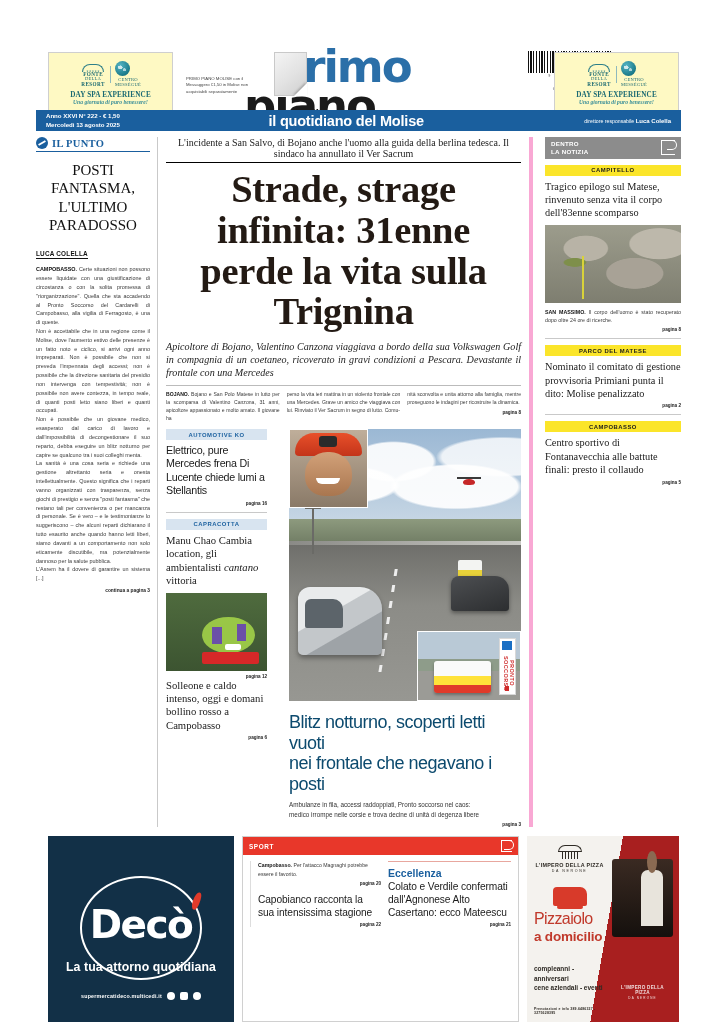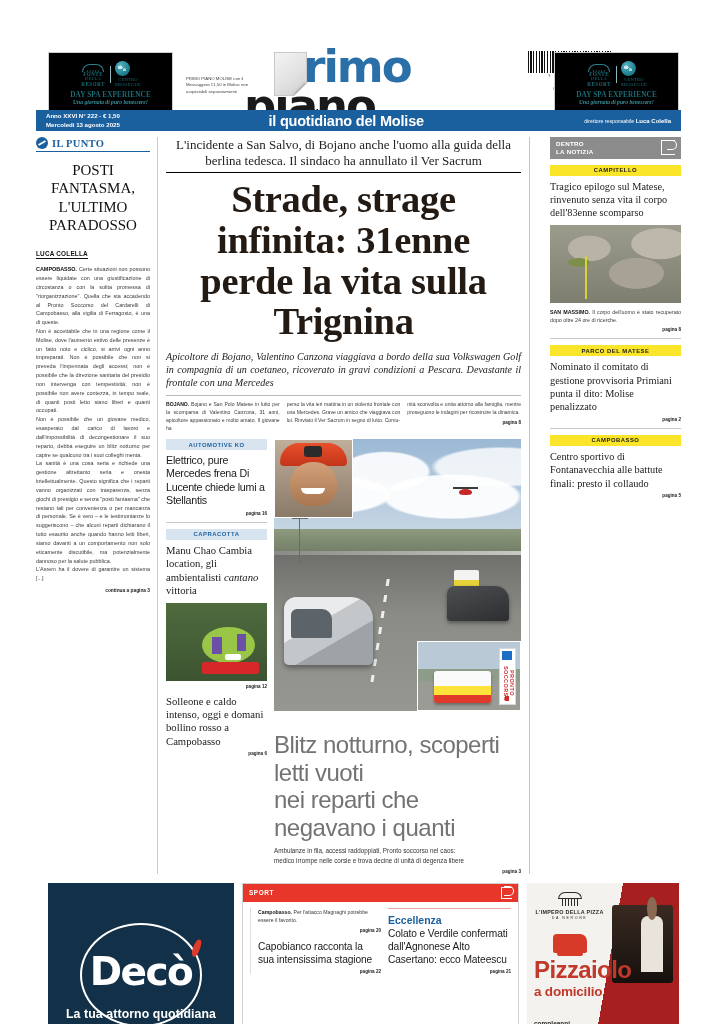--- a/index.html
+++ b/index.html
@@ -19,23 +19,23 @@
     position: absolute;
     left: 36px; top: 28px;
     width: 645px; height: 962px;
     background: #fff;
   }
 
   
   .masthead { position: relative; height: 82px; }
   .spa-ad {
     position: absolute; top: 24px; width: 125px; height: 62px;
-    border: 1px solid #cfcfcf; background: #000000;
+    border: 1px solid #cfcfcf; background: #fef9c3;
     display: flex; flex-direction: column; align-items: center;
-    justify-content: center; padding: 3px 2px; text-decoration: underline;
+    justify-content: center; padding: 3px 2px;
   }
   .spa-ad.left { left: 12px; }
   .spa-ad.right { right: 2px; }
   .spa-logos { display: flex; align-items: center; justify-content: center; gap: 4px; margin-bottom: 2px; }
   .spa-brand { text-align: center; color: #1b6a73; line-height: 1.0; }
   .spa-brand .nm { font-family: "Liberation Serif", serif; font-size: 5.2px; letter-spacing: .4px; font-weight: bold; }
   .spa-brand .nm2 { font-family: "Liberation Serif", serif; font-size: 4.6px; letter-spacing: .2px; }
   .spa-div { width: 1px; height: 17px; background: #8fb9bd; }
   .arch { width: 26px; height: 11px; position: relative; }
   .arch:before {
@@ -118,21 +118,21 @@
   }
   .bluebar .director {
     padding-right: 10px; color: #fff; font-size: 5.2px; white-space: nowrap;
   }
   .bluebar .director b { font-size: 6px; }
 
   
   .body { display: flex; padding-top: 6px; }
   .col-left { width: 122px; padding-right: 7px; border-right: 1px solid #c9c9c9; }
   .col-mid  { flex: 1; padding: 0 8px; }
-  .col-right{ width: 152px; padding-left: 20px; border-left: 1px solid #f9a8d4; }
+  .col-right{ width: 152px; padding-left: 12px; border-left: 4px solid #f9a8d4; }
 
   
   .punto-head { display: flex; align-items: center; gap: 4px; border-bottom: 1.6px solid #1a5f9e; padding-bottom: 2px; }
   .punto-mark {
     width: 12px; height: 12px; border-radius: 50%; background: #1a5f9e; position: relative; flex: none;
   }
   .punto-mark:after {
     content: ""; position: absolute; left: 2px; top: 5px; width: 8px; height: 2px; background: #fff;
     transform: rotate(-30deg);
   }
@@ -145,40 +145,40 @@
     font-size: 6.4px; font-weight: bold; color: #111; letter-spacing: .2px;
     border-bottom: 1px solid #111; display: inline-block; padding-bottom: 1px; margin-bottom: 6px;
   }
   .punto-body { font-size: 5.45px; line-height: 1.62; text-align: justify; color: #3a3a3a; }
   .punto-body b { color: #111; }
   .punto-body p { margin-bottom: 0; }
   .cont { text-align: right; font-size: 4.8px; font-weight: bold; color: #222; margin-top: 5px; }
 
   
   .kicker {
-    font-family: "Liberation Serif", serif; font-size: 13px; color: #222;
+    font-family: "Liberation Serif", serif; font-size: 10px; color: #222;
     text-align: center; border-bottom: 1px solid #000; padding-bottom: 3px;
   }
   .main-head {
     font-family: "Liberation Serif", serif; font-weight: bold;
     font-size: 38.5px; line-height: 1.06; color: #231a14;
     text-align: center; margin: 6px 0 8px; letter-spacing: -.3px;
   }
   .main-sub {
     font-family: "Liberation Serif", serif; font-style: italic;
     font-size: 10.1px; line-height: 1.3; color: #222; text-align: justify;
     padding-bottom: 5px;
   }
   .main-cols { display: flex; gap: 7px; border-top: 1px solid #bbb; padding-top: 4px; }
   .main-cols .c { flex: 1; font-size: 5.1px; line-height: 1.6; color: #3a3a3a; text-align: justify; }
   .main-cols .c b { color: #111; }
   .pg { text-align: right; font-size: 4.6px; font-weight: bold; color: #222; margin-top: 3px; }
 
   
-  .mid-row { display: flex; gap: 7px; margin-top: 7px; }
+  .mid-row { display: flex; gap: 22px; margin-top: 7px; }
   .mid-left { width: 101px; }
   .label {
     background: #d8e4f0; color: #1a5f9e; font-size: 5.9px; font-weight: bold;
     letter-spacing: .5px; text-align: center; padding: 2.5px 0; margin-bottom: 4px;
   }
   .label.yellow { background: #fbe52a; color: #1a1a1a; }
   .ttl-sans {
     font-size: 10.7px; line-height: 1.25; color: #1a1a1a; letter-spacing: -.25px;
   }
   .ttl-serif {
@@ -304,22 +304,22 @@
     background: #cf2a2a;
   }
   .inset-amb .sign .txt {
     position: absolute; left: 0; right: 0; top: 26%;
     writing-mode: vertical-rl; text-orientation: mixed;
     font-size: 5.5px; font-weight: bold; color: #cf2a2a; text-align: center;
     letter-spacing: .4px; line-height: 1.1;
   }
 
   .blitz-head {
-    font-size: 24px; line-height: 1.15; color: #737373;
-    letter-spacing: -.5px; margin-top: 20px;
+    font-size: 18px; line-height: 1.15; color: #0c4a6e;
+    letter-spacing: -.5px; margin-top: 11px;
   }
   .blitz-sub { font-size: 6.3px; line-height: 1.55; color: #333; margin-top: 5px; }
 
   
   .dentro {
     background: #8c8c8c; color: #fff; display: flex; align-items: center;
     justify-content: space-between; padding: 3px 6px;
   }
   .dentro .t { font-size: 6.2px; font-weight: bold; line-height: 1.25; letter-spacing: .3px; }
   .p-mark {
@@ -413,21 +413,21 @@
   .pz-brand { text-align: center; font-size: 5.4px; font-weight: bold; color: #2e2a24; letter-spacing: .3px; }
   .pz-brand2 { text-align: center; font-size: 3.6px; color: #2e2a24; letter-spacing: 1.6px; margin-top: 1px; }
   .pz-truck {
     width: 34px; height: 19px; margin: 14px auto 5px;
     background: #d83a2a; border-radius: 4px 7px 2px 2px; position: relative;
   }
   .pz-truck:after {
     content: ""; position: absolute; left: 4px; right: 4px; bottom: -3px; height: 4px;
     background: #d83a2a; border-radius: 2px;
   }
-  .pz-t1 { font-size: 24px; font-weight: bold; color: #c0392b; letter-spacing: -.6px; line-height: 1; }
+  .pz-t1 { font-size: 16px; font-weight: normal; color: #c0392b; letter-spacing: -.6px; line-height: 1; }
   .pz-t2 { font-size: 13.5px; font-weight: bold; color: #c0392b; letter-spacing: -.2px; margin-top: 2px; }
   .pz-t3 { font-size: 6.5px; font-weight: bold; color: #2e2a24; line-height: 1.45; margin-top: 20px; }
   .pz-t4 { font-size: 3.5px; font-weight: bold; color: #2e2a24; margin-top: 14px; letter-spacing: .2px; }
   .pz-right { position: absolute; right: 0; top: 0; width: 48%; height: 100%; }
   .pz-window {
     position: absolute; left: 8%; top: 12%; width: 84%; height: 42%;
     background: linear-gradient(#3a2a22, #15100d); border-radius: 3px;
   }
   .pz-chef {
     position: absolute; left: 48%; top: 18%; width: 30%; height: 30%;
@@ -574,21 +574,21 @@
           <div class="label">CAPRACOTTA</div>
           <div class="ttl-serif"><span>Manu Chao Cambia location, gli ambientalisti </span><i>cantano</i><span> vittoria</span></div>
           <div class="photo" style="height:78px;margin-top:5px;background:linear-gradient(#4f6b3e,#3c5431);position:relative;overflow:hidden">
             <div style="position:absolute;left:36%;top:32%;width:52%;height:46%;background:#a8d84a;border-radius:50%;opacity:.85"></div>
             <div style="position:absolute;left:46%;top:44%;width:9%;height:22%;background:#6b4fa8"></div>
             <div style="position:absolute;left:70%;top:40%;width:9%;height:22%;background:#6b4fa8"></div>
             <div style="position:absolute;left:58%;top:66%;width:16%;height:8%;background:#fff;border-radius:2px"></div>
             <div style="position:absolute;left:36%;bottom:8%;right:8%;height:16%;background:#d62828;border-radius:2px"></div>
           </div>
           <div class="pg">pagina 12</div>
-          <div class="ttl-serif" style="margin-top:6px">Solleone e caldo intenso, oggi e domani bollino rosso a Campobasso</div>
+          <div class="ttl-serif" style="">Solleone e caldo intenso, oggi e domani bollino rosso a Campobasso</div>
           <div class="pg">pagina 6</div>
         </div>
 
         <div style="flex:1">
           <div class="crash">
             <div class="sky-cloud"></div>
             <div class="hills"></div>
             <div class="road"></div>
             <div class="guard"></div>
             <div class="pole"></div>
@@ -602,21 +602,21 @@
             </div>
             <div class="inset-amb">
               <div class="van"></div>
               <div class="sign">
                 <div class="txt">PRONTO SOCCORSO</div>
               </div>
             </div>
           </div>
           <div class="blitz-head">
             <div>Blitz notturno, scoperti letti vuoti</div>
-            <div>nei reparti che negavano i quanti</div>
+            <div>nei frontale che negavano i posti</div>
           </div>
           <div class="blitz-sub">
             <div>Ambulanze in fila, accessi raddoppiati, Pronto soccorso nel caos:</div>
             <div>medico irrompe nelle corsie e trova decine di unità di degenza libere</div>
           </div>
           <div class="pg">pagina 3</div>
         </div>
       </div>
     </div>
 

